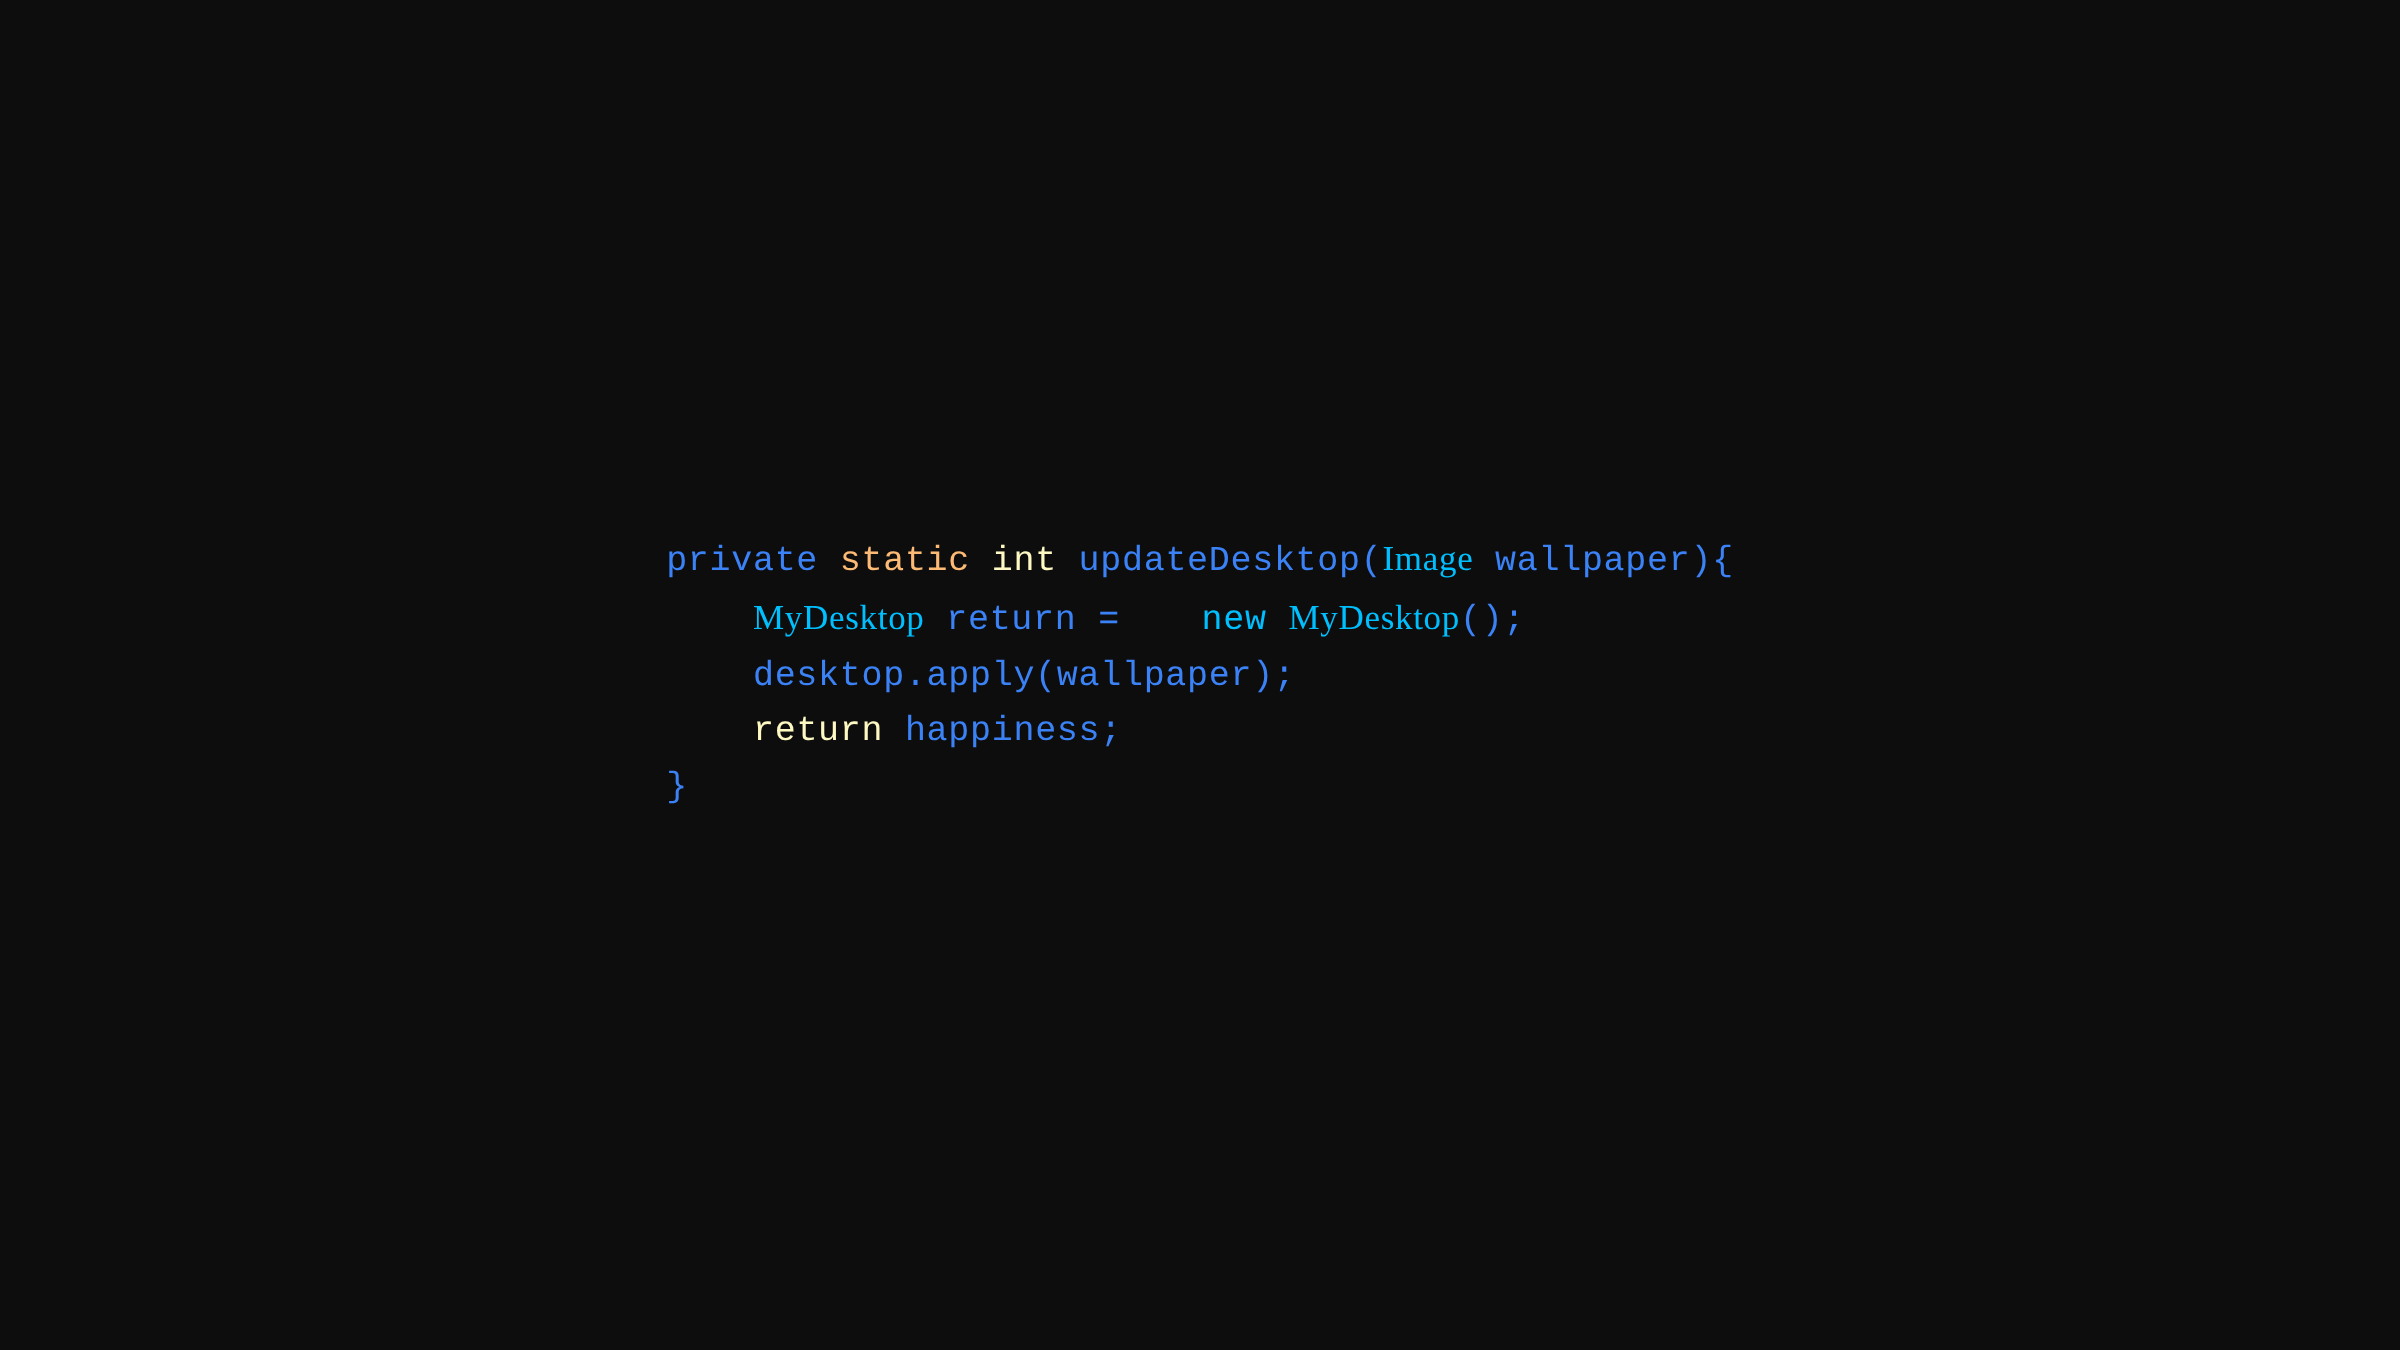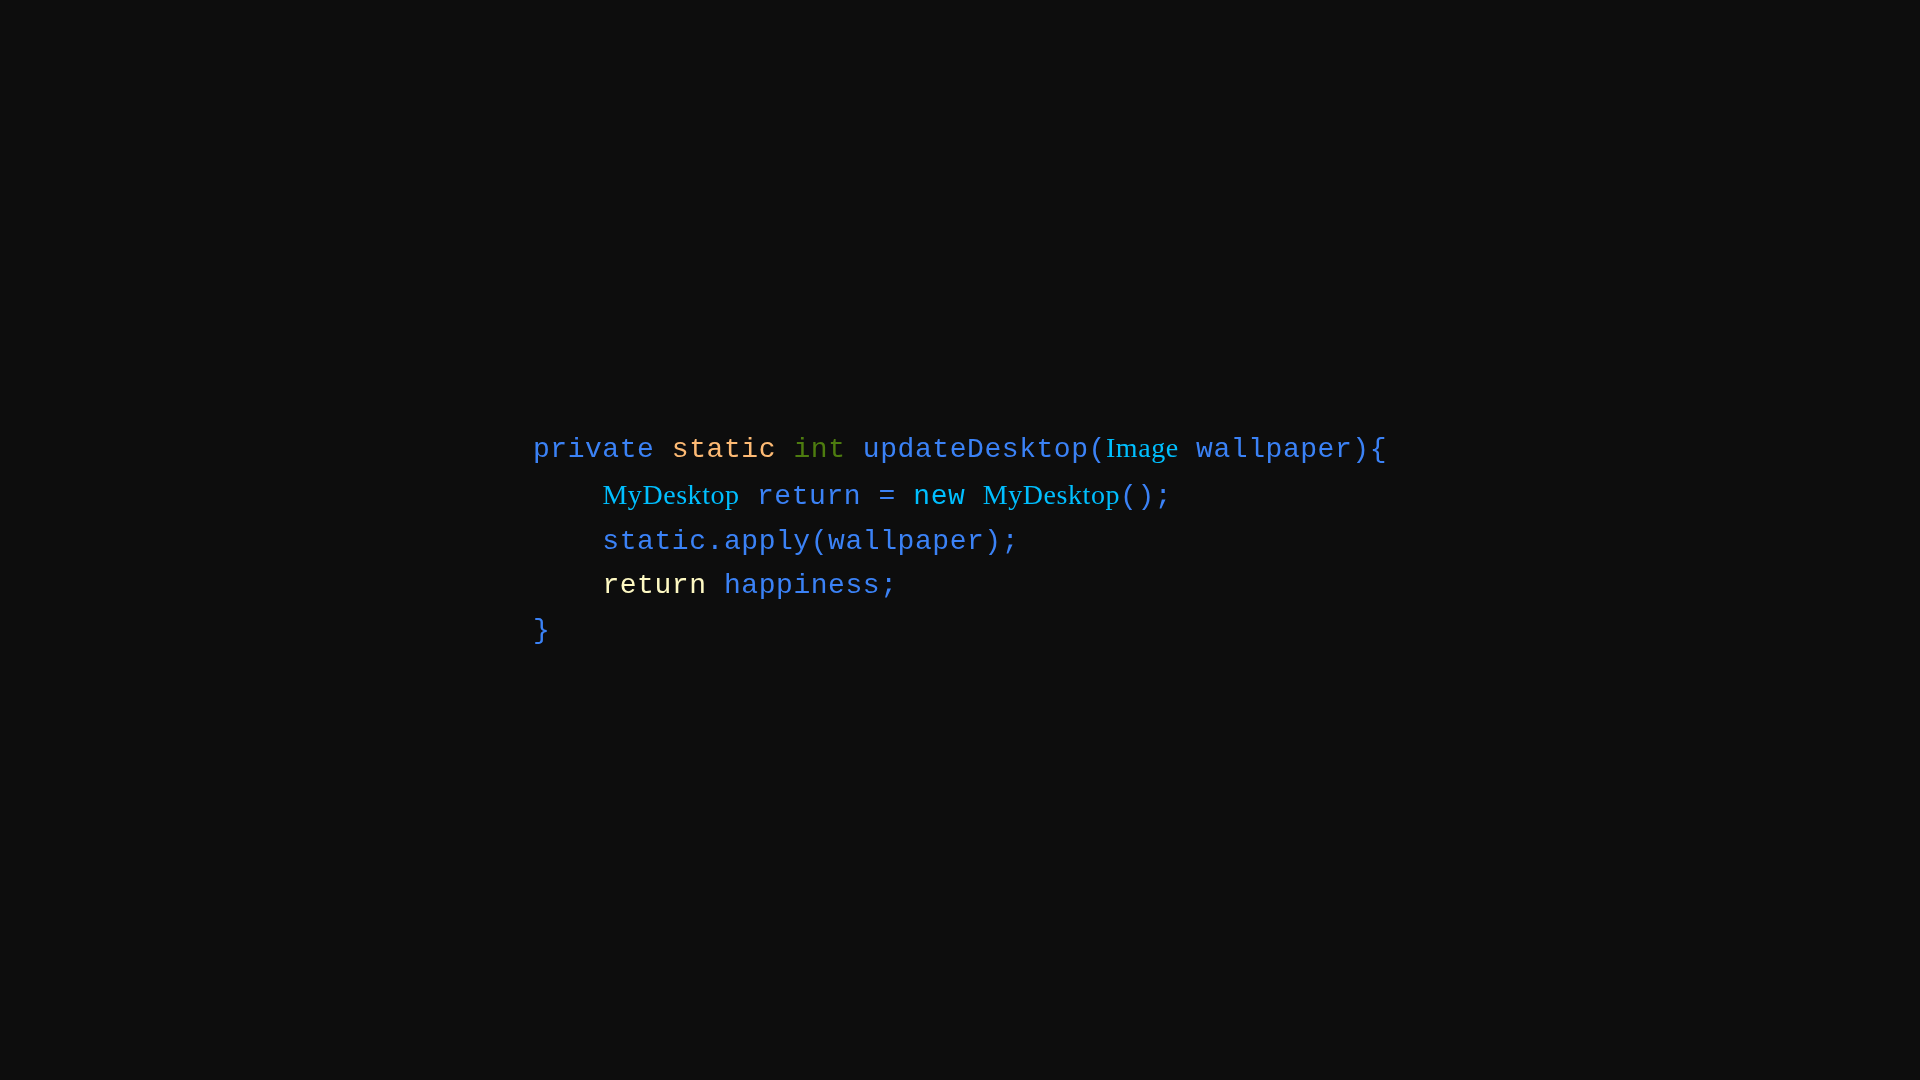--- a/index.html
+++ b/index.html
@@ -25,31 +25,31 @@
       letter-spacing: 0.02em;
     }
 
     .line {
       display: block;
       white-space: pre;
     }
 
     .keyword-private { color: #3b82f6; }
     .keyword-static  { color: #fdba74; }
-    .keyword-int     { color: #4d7c0f; }
-    .keyword-new     { color: #00bfff; }
+    .keyword-int     { color: #fef9c3; }
+    .keyword-new     { color: #00bfff; margin-left: 48px; }
     .keyword-return  { color: #fef9c3; }
 
     .class-name      { color: #00bfff; font-family: Liberation Serif, serif; }
     .constant        { color: #cc44ff; }
 
     .plain           { color: #3b82f6; }
   </style>
 </head>
 <body>
 
 <div class="code-block" id="code-container">
 <span class="line"><span class="keyword-private">private</span><span class="plain"> </span><span class="keyword-static">static</span><span class="plain"> </span><span class="keyword-int">int</span><span class="plain"> updateDesktop(</span><span class="class-name">Image</span><span class="plain"> wallpaper){</span></span>
     <span class="line"><span class="plain">    </span><span class="class-name">MyDesktop</span><span class="plain"> return = </span><span class="keyword-new">new</span><span class="plain"> </span><span class="class-name">MyDesktop</span><span class="plain">();</span></span>
-    <span class="line"><span class="plain">    static.apply(wallpaper);</span></span>
+    <span class="line"><span class="plain">    desktop.apply(wallpaper);</span></span>
     <span class="line"><span class="plain">    </span><span class="keyword-return">return</span><span class="plain"> happiness;</span></span>
     <span class="line"><span class="plain">}</span></span>
   </div>
 
 </body></html>

